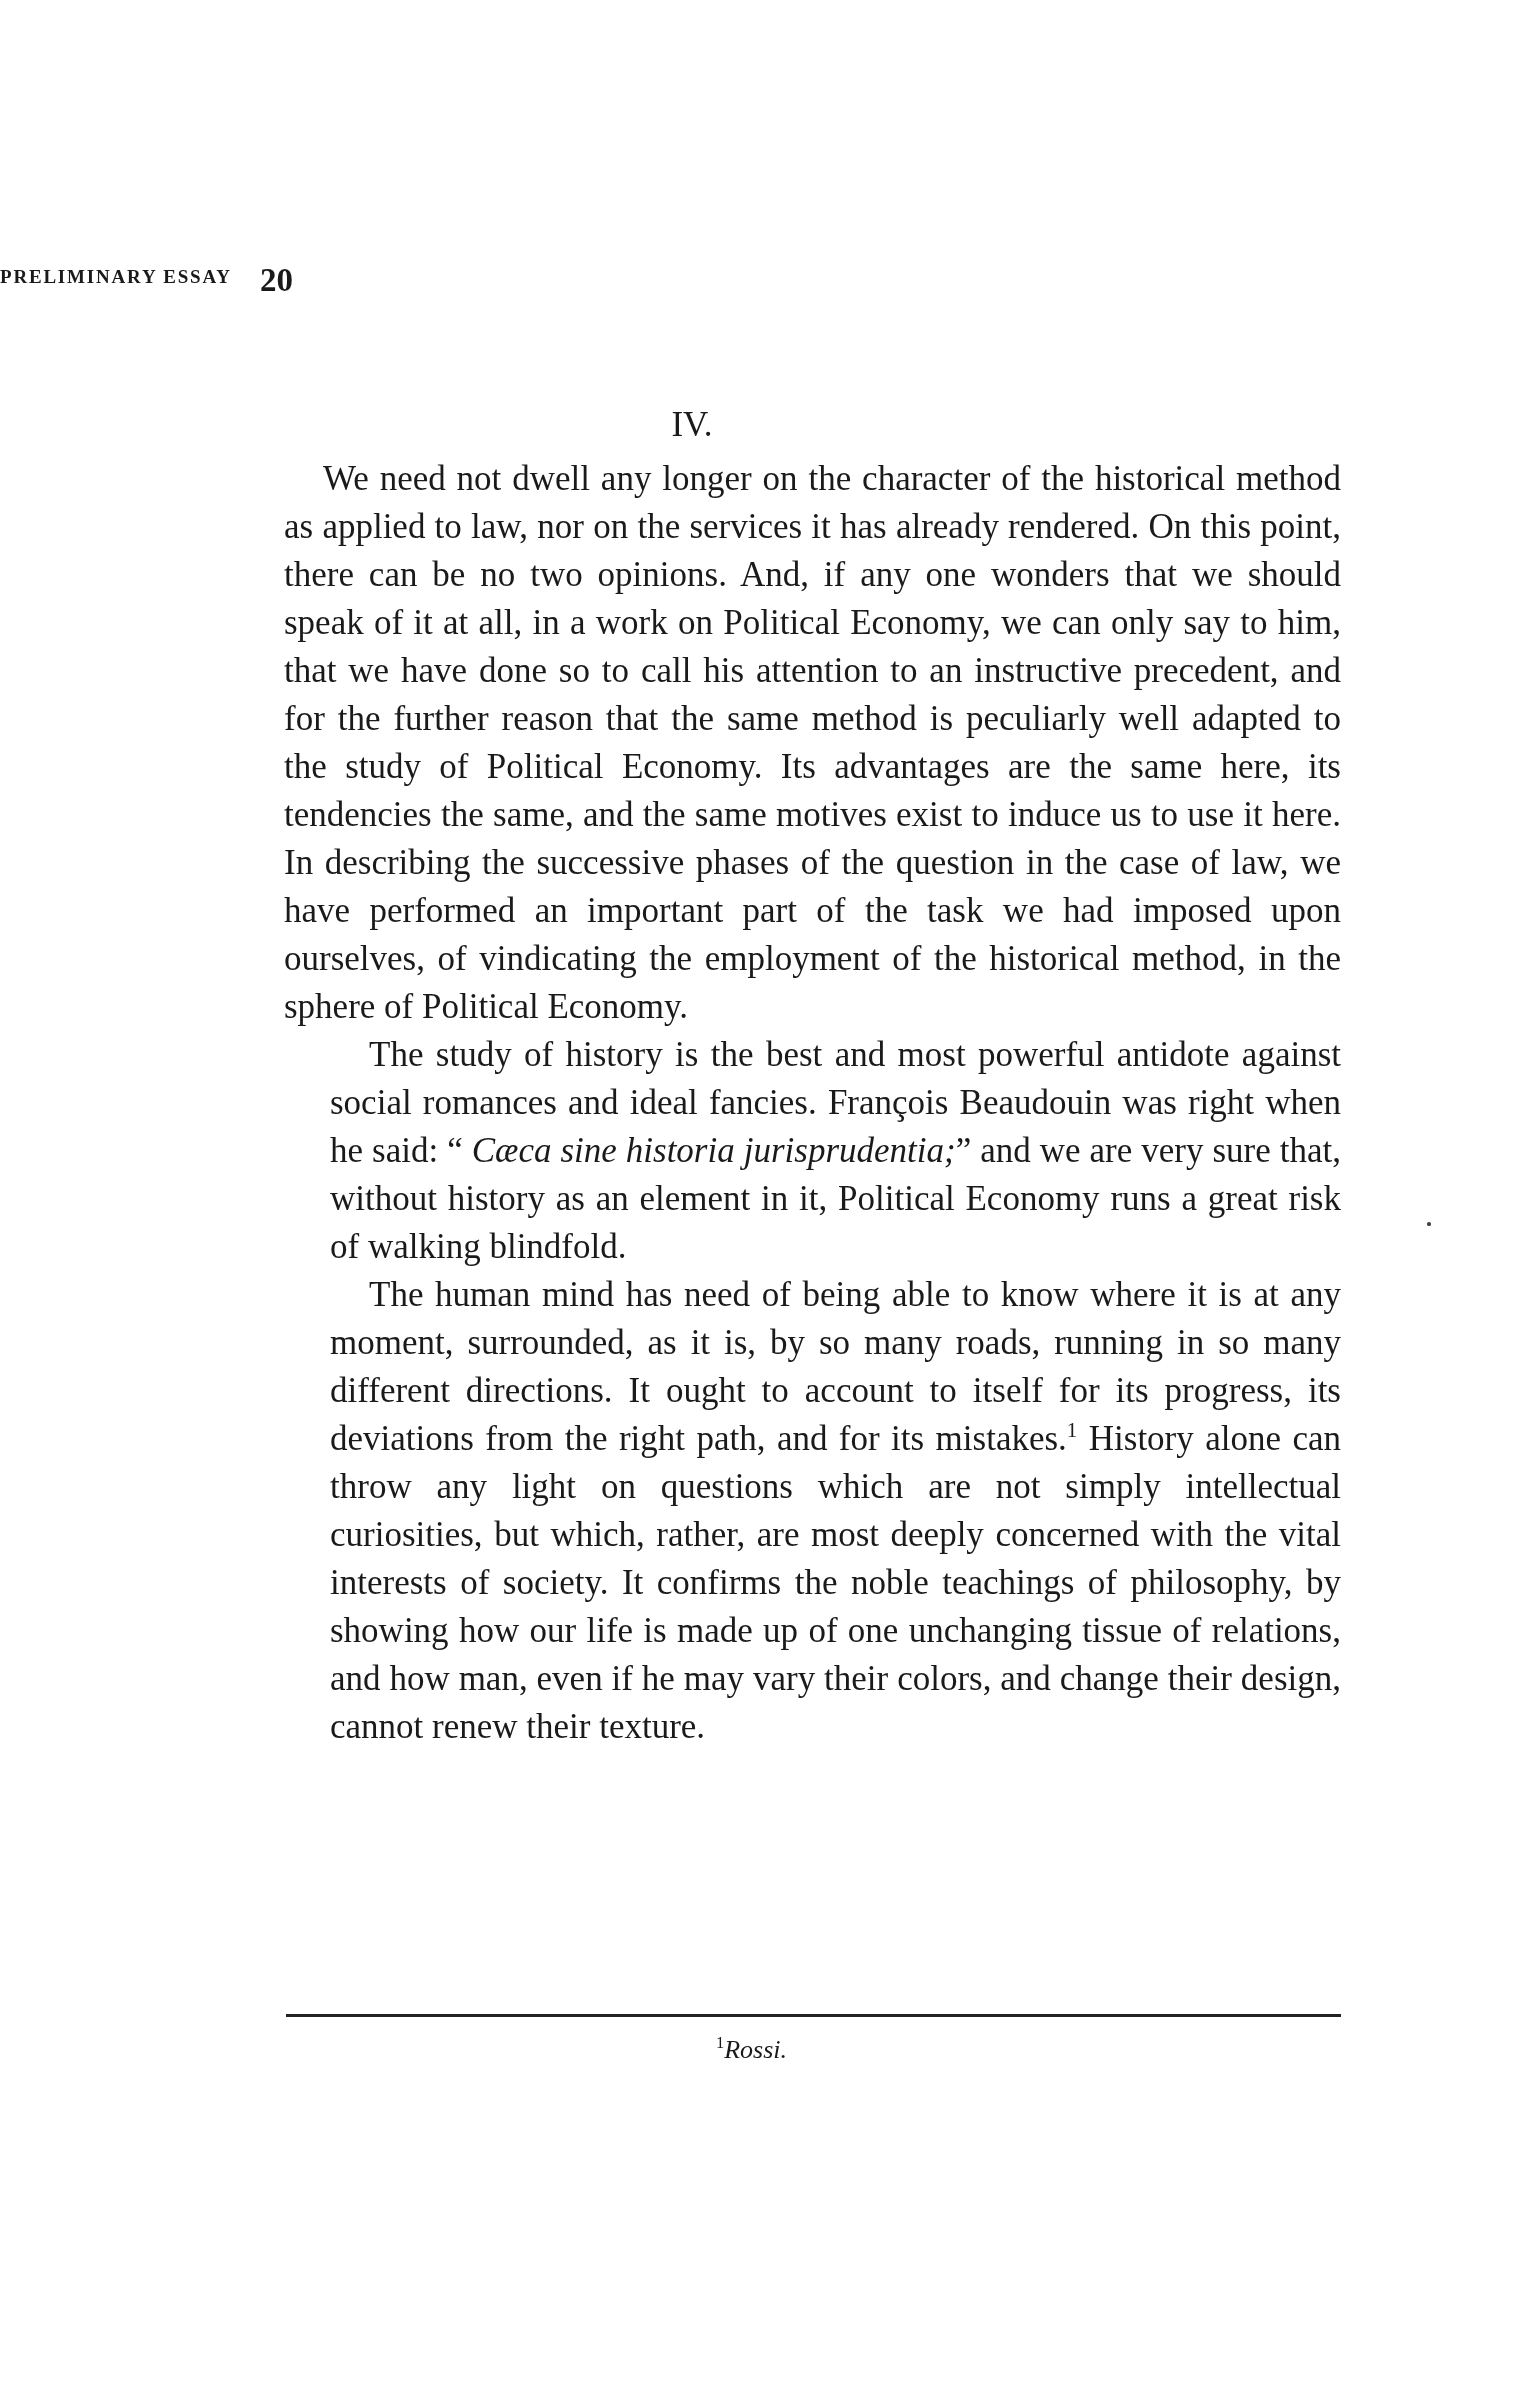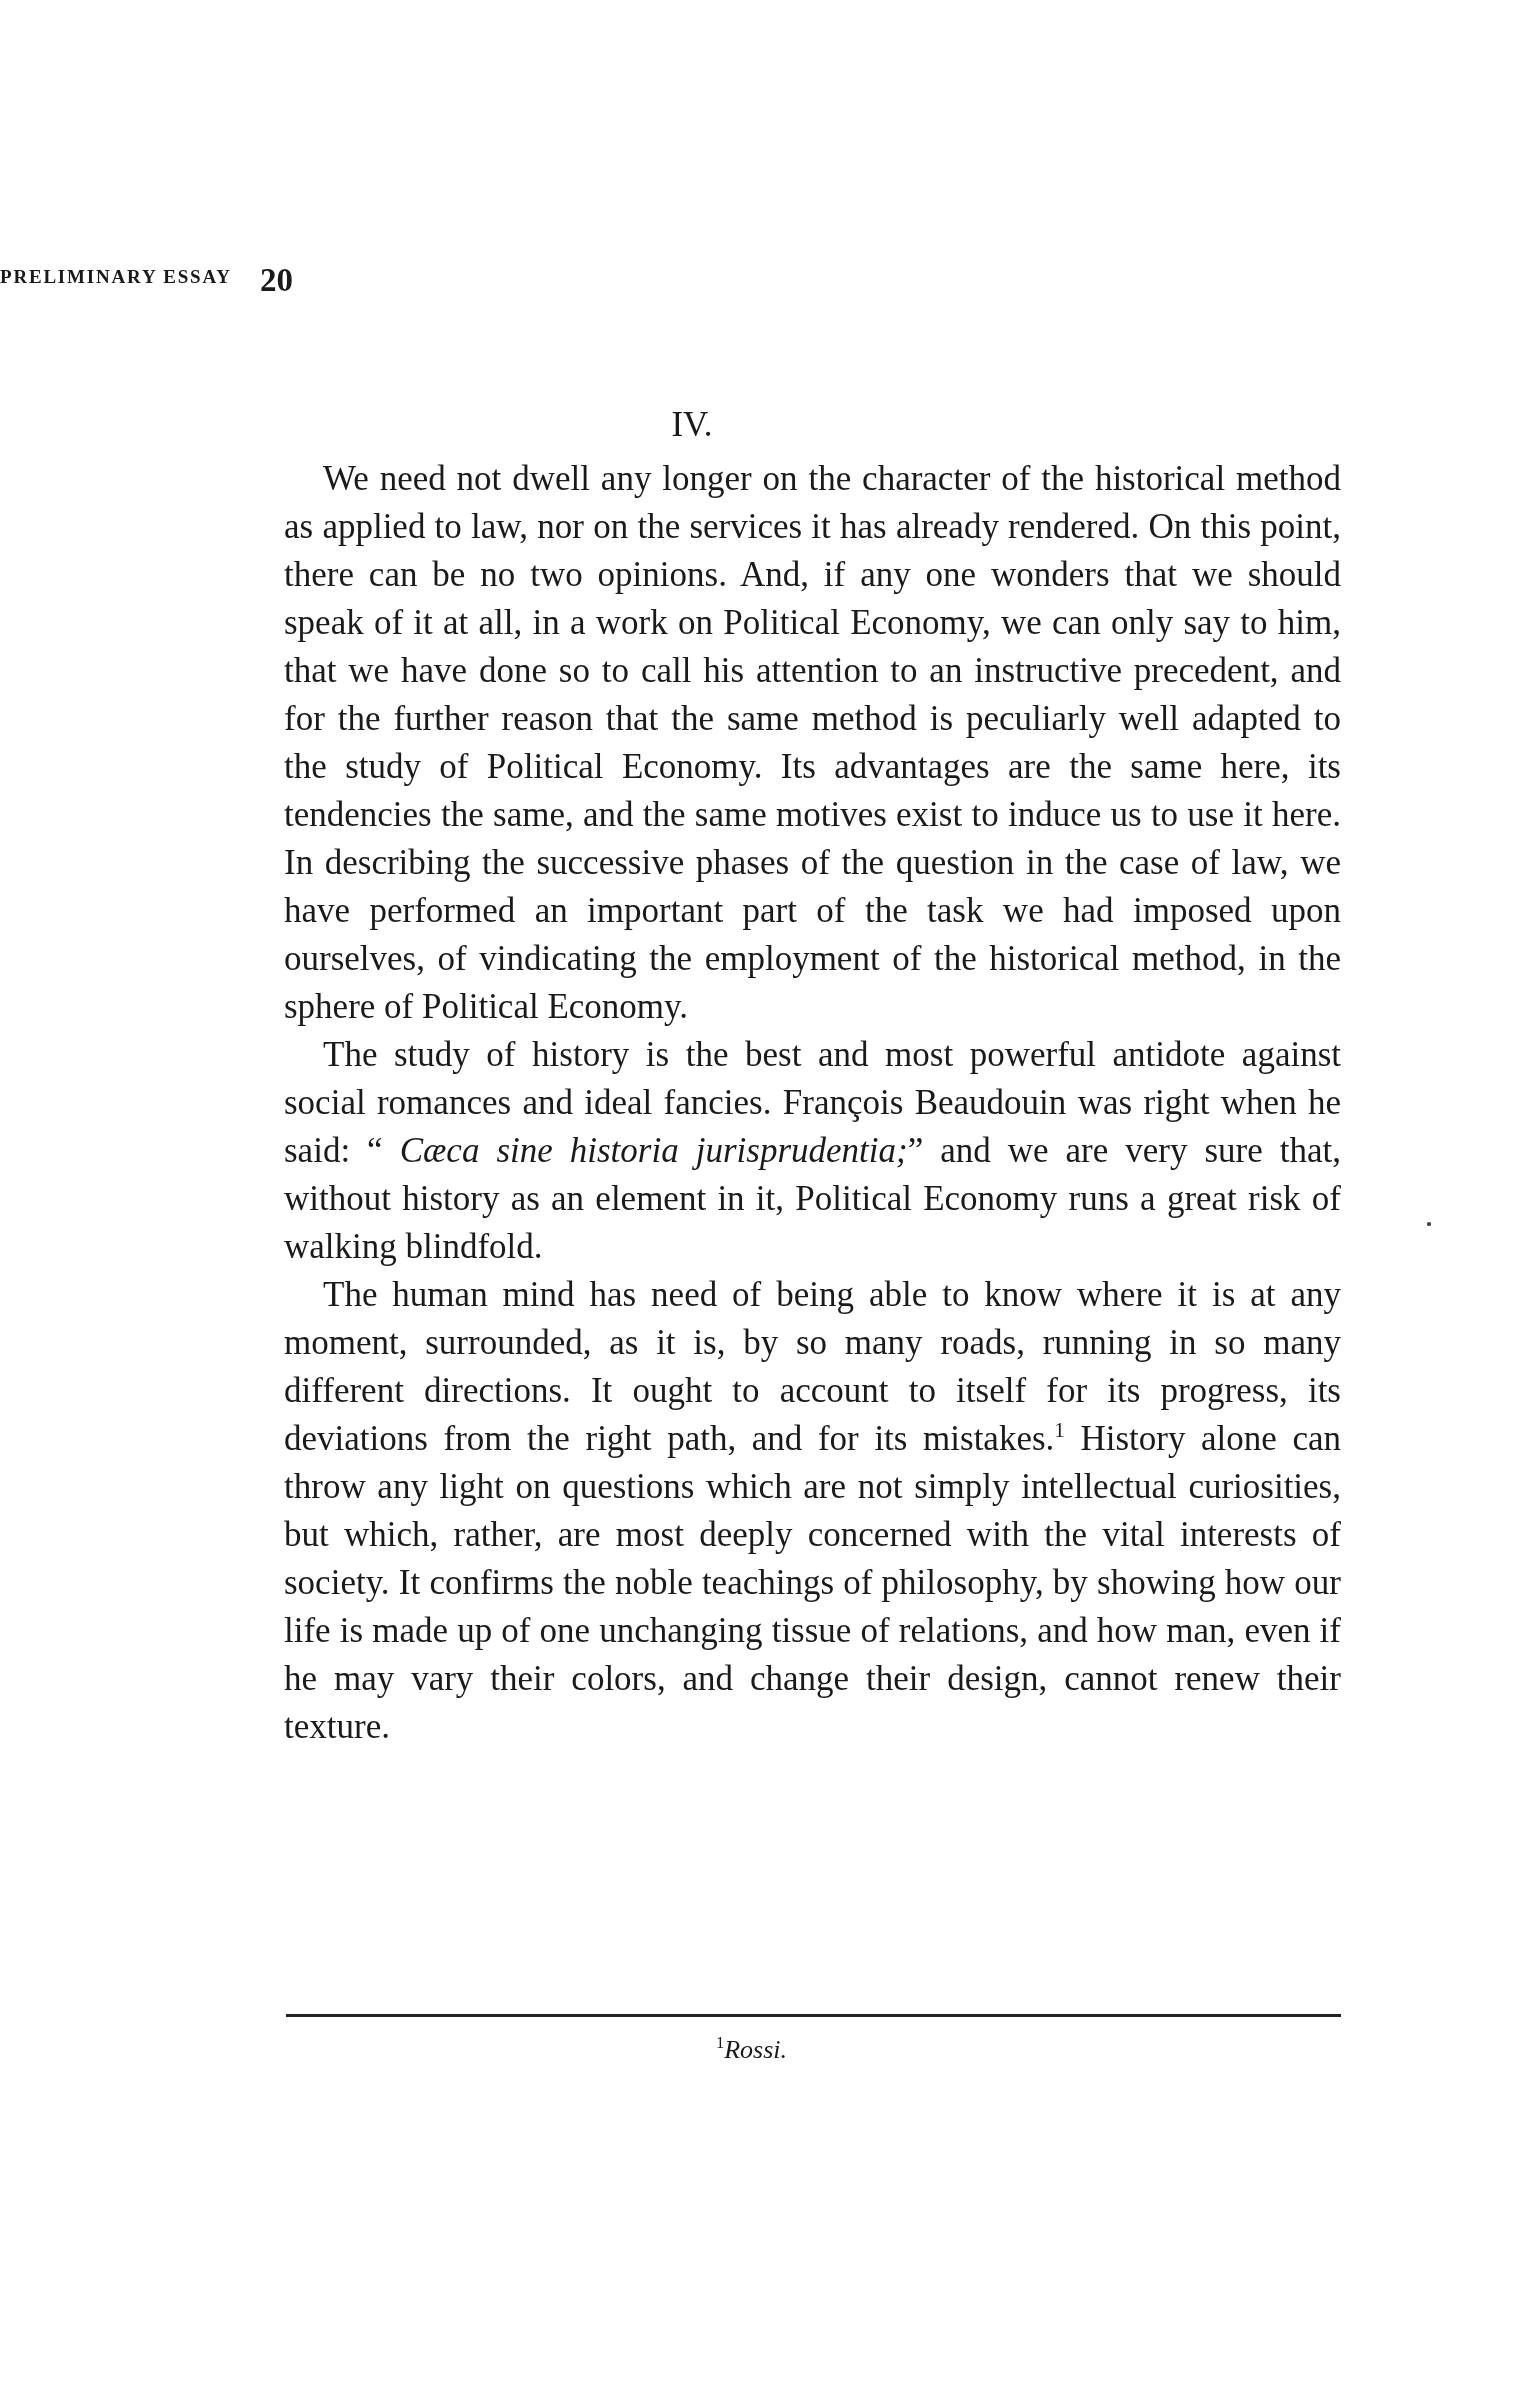--- a/index.html
+++ b/index.html
@@ -2,21 +2,21 @@
 <html style="font-size:14.7px"><head>
 <meta charset="utf-8">
 <style>
   html, body { margin:0; padding:0; background:#ffffff; }
   body { width:1529px; height:2401px; position:relative; overflow:hidden; font-family:"Liberation Serif", "DejaVu Serif", serif; color:#1a1a1a; }
   .page-number { position:absolute; left:260px; top:262px; font-size:33px; font-weight:bold; }
   .running-head { position:absolute; left:0; width:1529px; top:266px; font-size:19px; font-weight:bold; letter-spacing:1.8px; }
   .section-title { position:absolute; left:0; width:1384px; text-align:center; top:385px; font-size:35px;margin-top:20px; }
   .body-text { position:absolute; left:284px; width:1057px; top:455px; font-size:35px; line-height:48px; text-align:justify; }
   .para { margin:0; text-indent:0; }
-  .para.indent { text-indent:39px; }
+  .para.indent { text-indent:39px;margin-left:46px; }
   .para.first { text-indent:39px; }
   .rule { position:absolute; left:286px; width:1055px; top:2014px; height:2.8px; background:#222; }
   .footnote { position:absolute; left:0; width:1503px; text-align:center; top:2035px; font-size:26px; font-style:italic; }
   .footnote sup { font-style:normal; font-size:16.5px; }
   sup { font-size:60%; vertical-align:super; line-height:0; }
   .stray-dot { position:absolute; left:1427px; top:1222px; width:3.7px; height:3.7px; background:#444; border-radius:50%; }
 </style>
 </head>
 <body>
 

